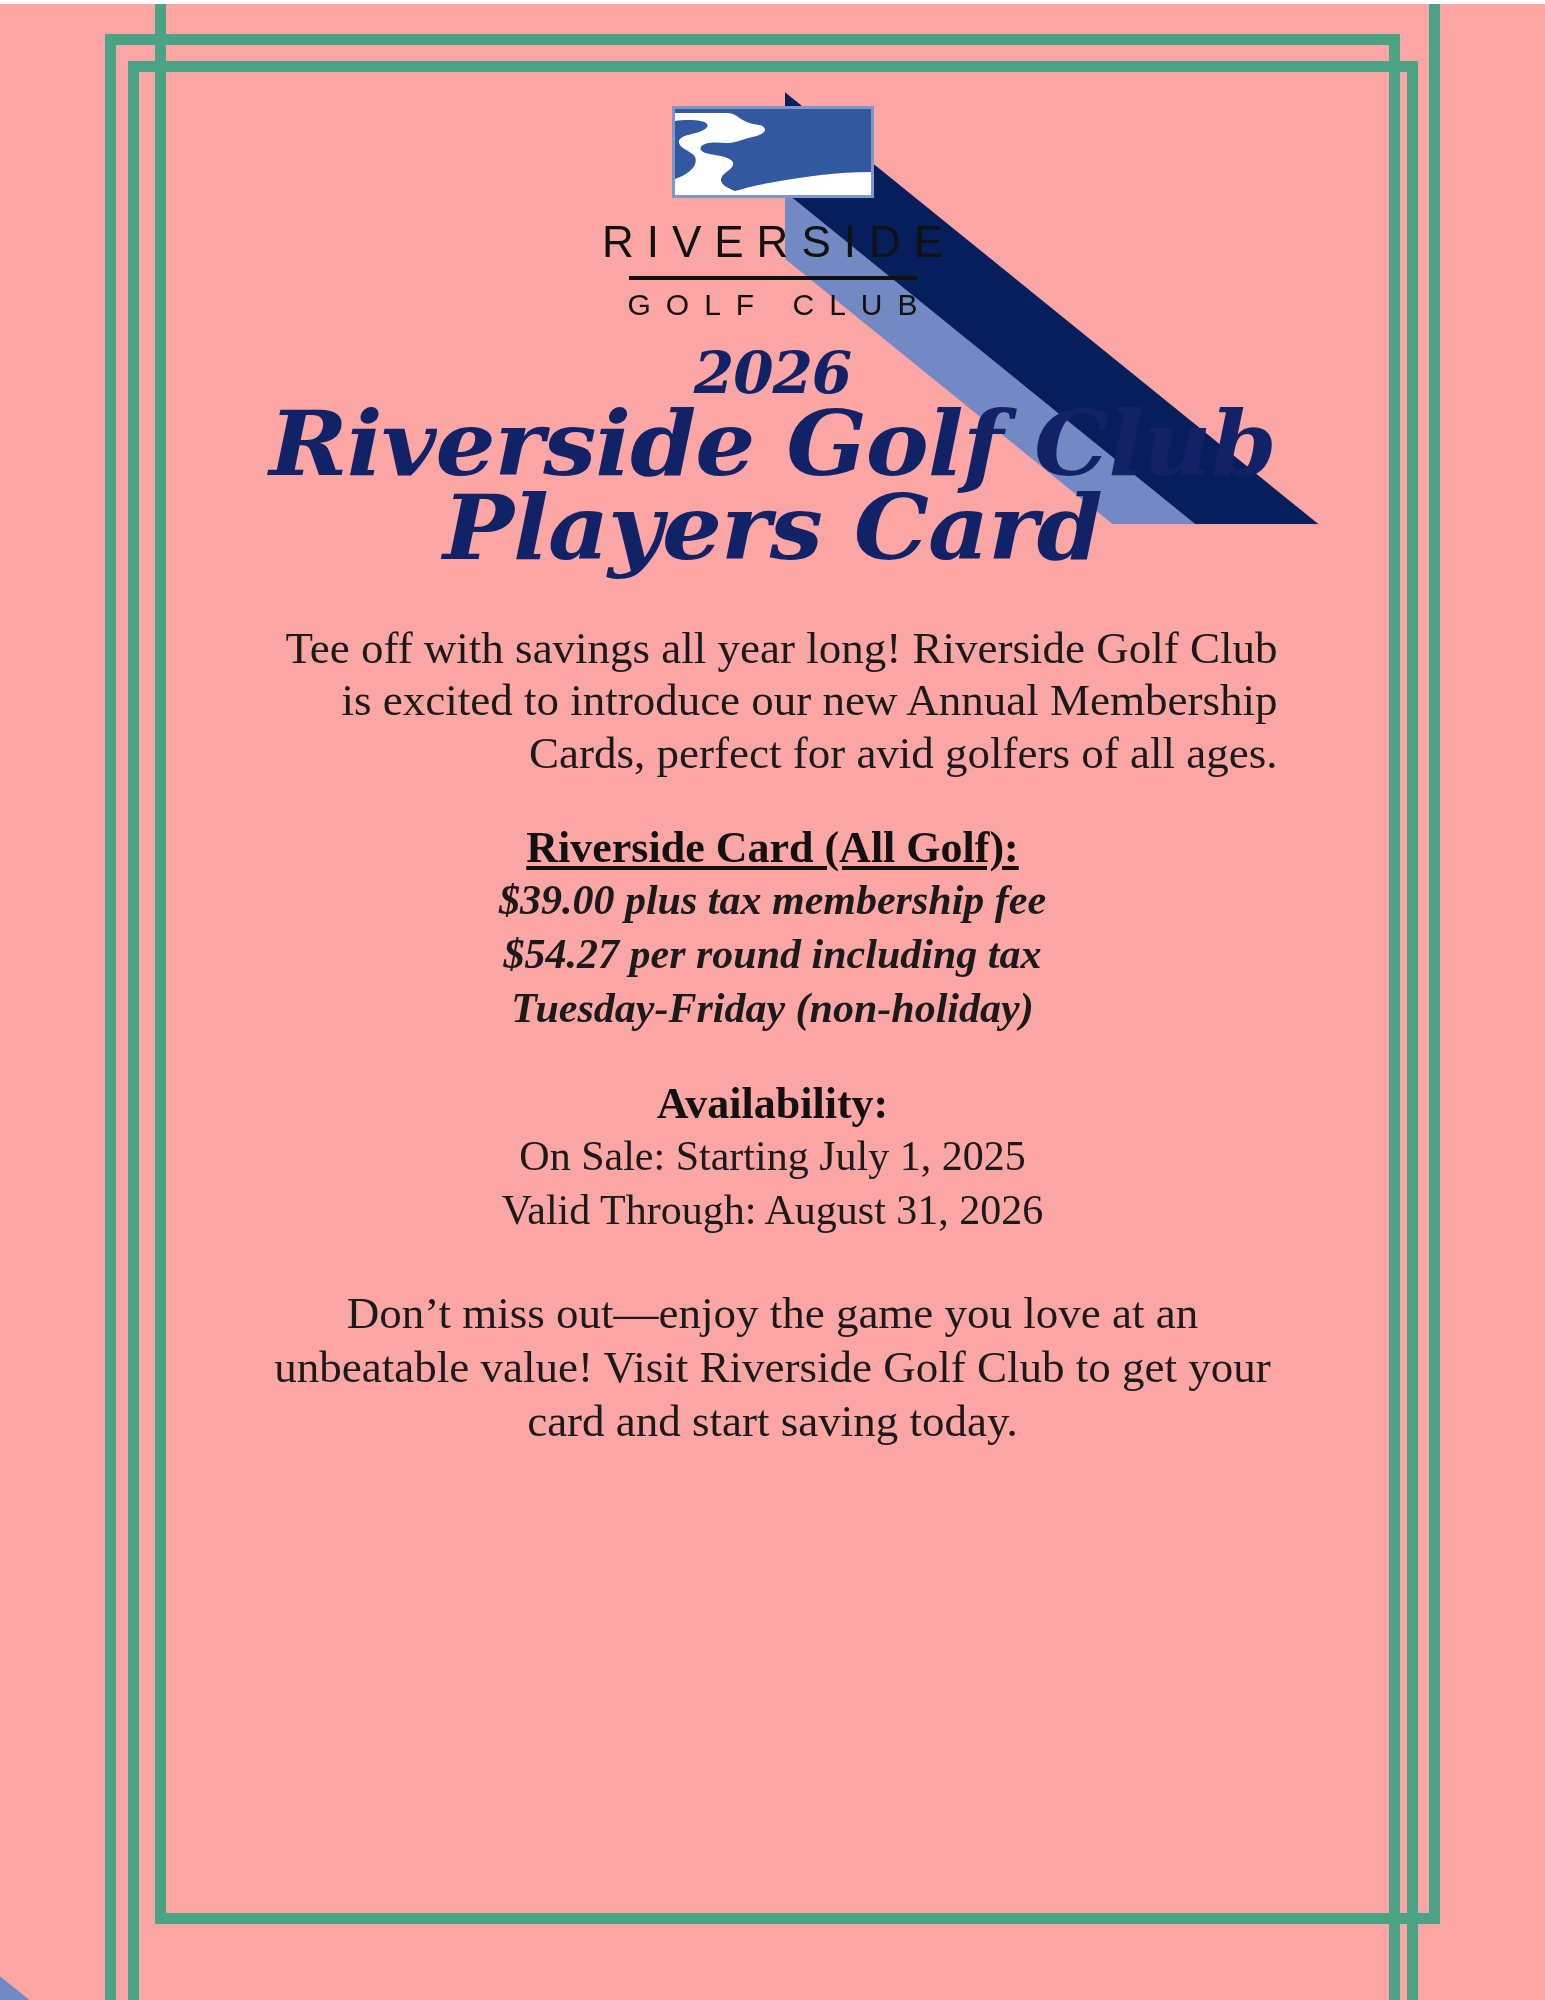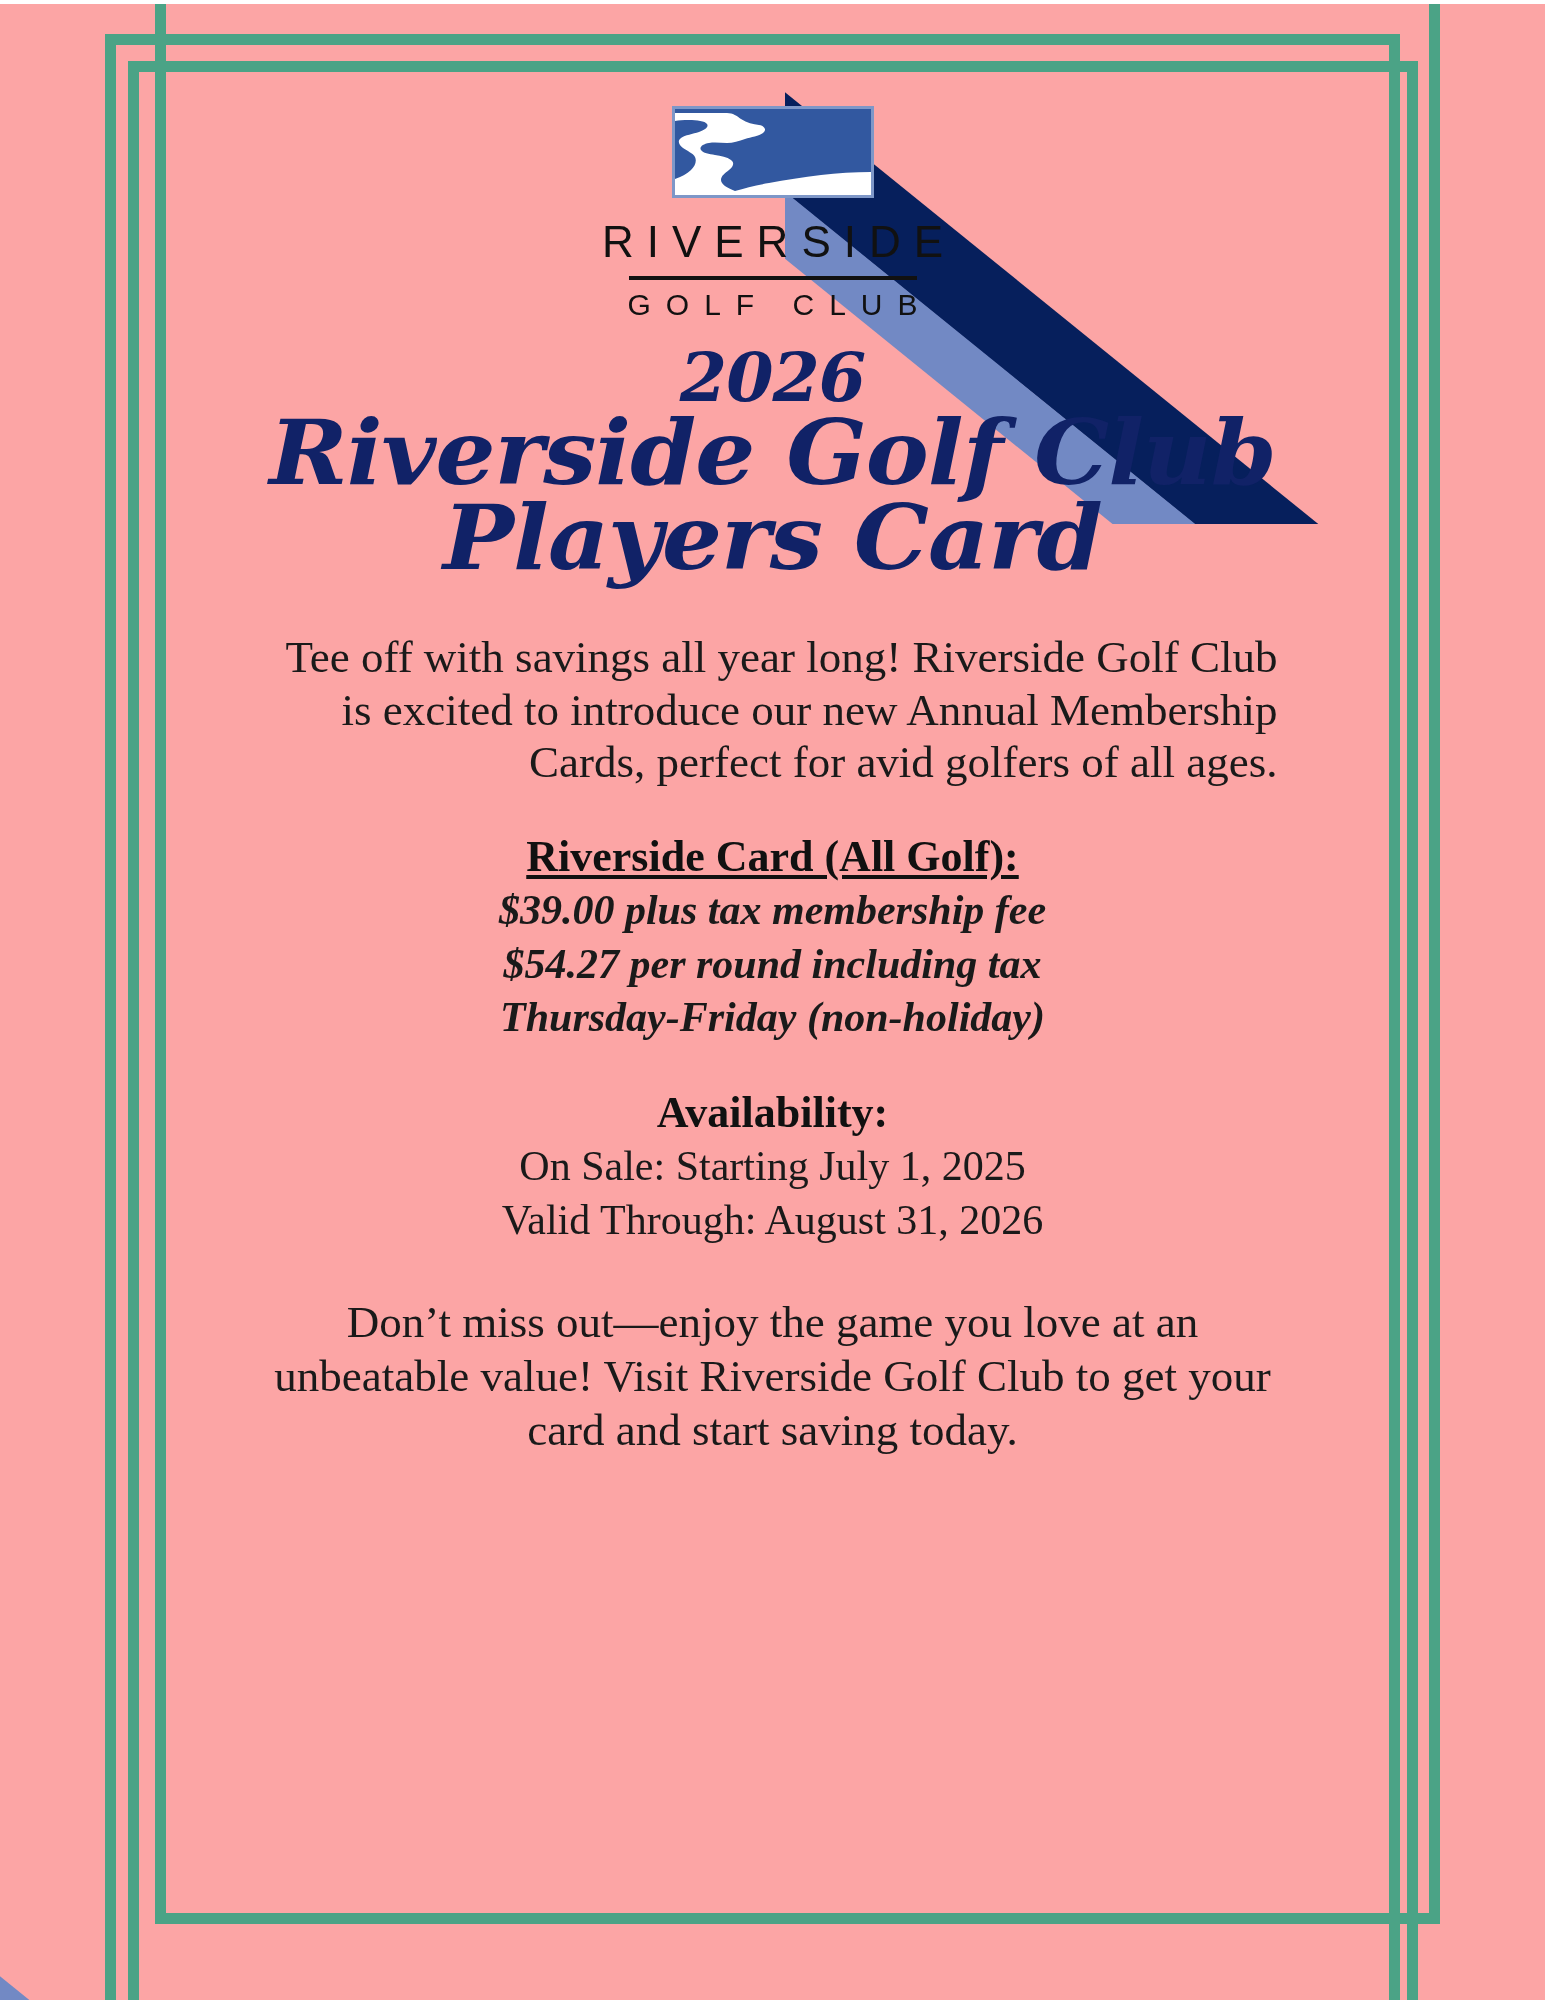--- a/index.html
+++ b/index.html
@@ -172,21 +172,21 @@
     margin-top: 26px;
     color: #112267;
     font-family: "DejaVu Serif", "Liberation Serif", serif;
     font-weight: 700;
     font-style: italic;
     line-height: 0.94;
     letter-spacing: -1px;
   }
   .headline .hl-year {
     display: block;
-    font-size: 68px;
+    font-size: 58px;
   }
   .headline .hl-line {
     display: block;
     font-size: 90px;
     transform: scaleX(1.05);
   }
 
   
   .body-text {
     font-family: "Liberation Serif", serif;
@@ -278,21 +278,21 @@
     </h1>
 
     <div class="body-text">
 
       <p class="intro-para">Tee off with savings all year long! Riverside Golf Club is excited to introduce our new Annual Membership Cards, perfect for avid golfers of all ages.</p>
 
       <div class="section">
         <div class="section-heading underlined">Riverside Card (All Golf):</div>
         <div class="section-line italic">$39.00 plus tax membership fee</div>
         <div class="section-line italic">$54.27 per round including tax</div>
-        <div class="section-line italic">Thursday-Friday (non-holiday)</div>
+        <div class="section-line italic">Tuesday-Friday (non-holiday)</div>
       </div>
 
       <div class="section">
         <div class="section-heading">Availability:</div>
         <div class="section-line">On Sale: Starting July 1, 2025</div>
         <div class="section-line">Valid Through: August 31, 2026</div>
       </div>
 
       <p class="outro-para">Don’t miss out—enjoy the game you love at an unbeatable value! Visit Riverside Golf Club to get your card and start saving today.</p>
 

